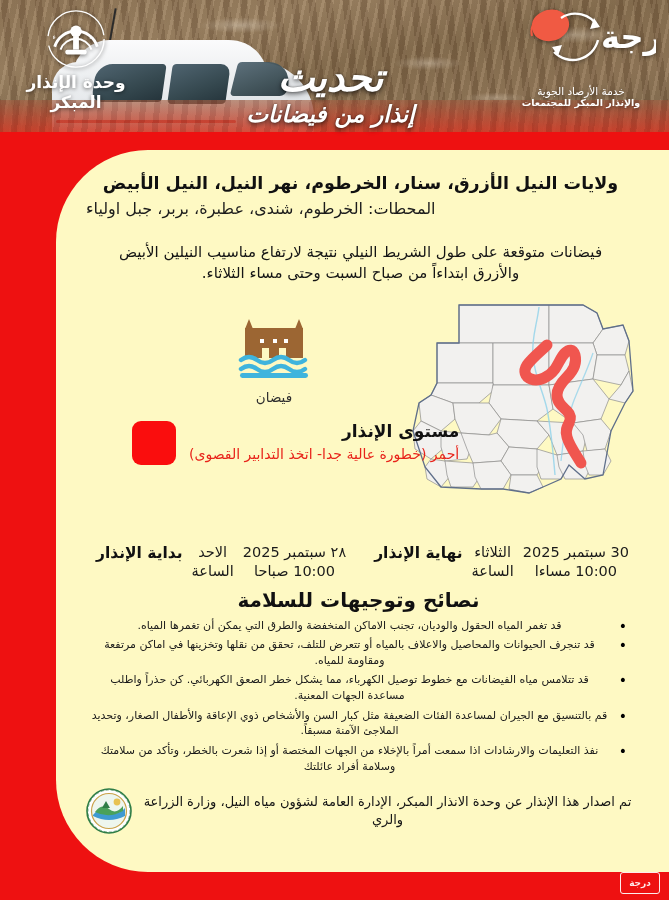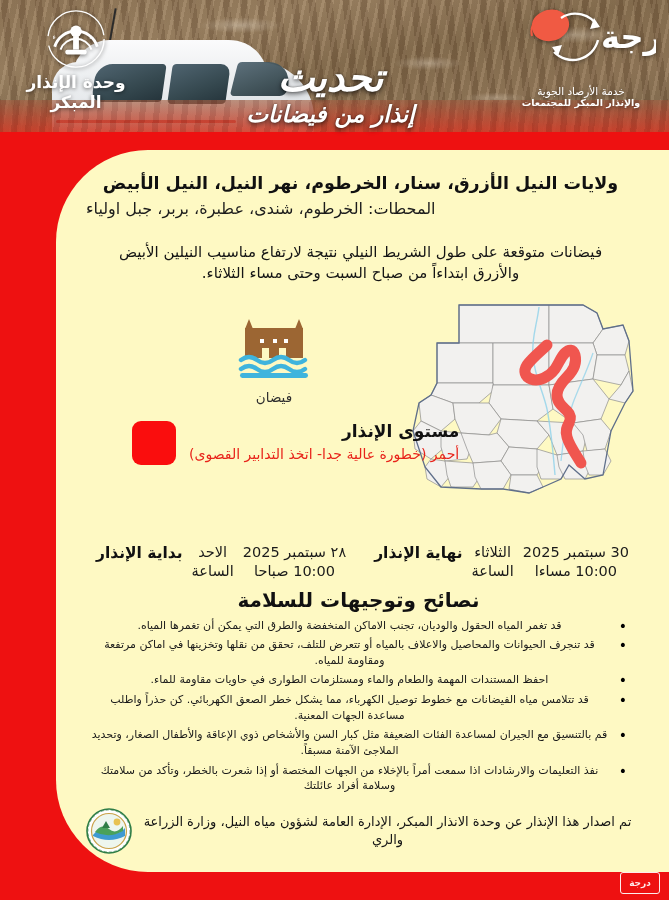--- a/index.html
+++ b/index.html
@@ -489,21 +489,20 @@
           <div>الساعة</div>
         </div>
         <div class="time-label">بداية الإنذار</div>
       </div>
     </div>
 
     <div class="advice-head">نصائح وتوجيهات للسلامة</div>
     <ul class="advice-list">
       <li>قد تغمر المياه الحقول والوديان، تجنب الاماكن المنخفضة والطرق التي يمكن أن تغمرها المياه.</li>
       <li>قد تنجرف الحيوانات والمحاصيل والاعلاف بالمياه أو تتعرض للتلف، تحقق من نقلها وتخزينها في اماكن مرتفعة ومقاومة للمياه.</li>
-      <li>احفظ المستندات المهمة والطعام والماء ومستلزمات الطوارى في حاويات مقاومة للماء.</li>
       <li>قد تتلامس مياه الفيضانات مع خطوط توصيل الكهرباء، مما يشكل خطر الصعق الكهربائي. كن حذراً واطلب مساعدة الجهات المعنية.</li>
       <li>قم بالتنسيق مع الجيران لمساعدة الفئات الضعيفة مثل كبار السن والأشخاص ذوي الإعاقة والأطفال الصغار، وتحديد الملاجئ الآمنة مسبقاً.</li>
       <li>نفذ التعليمات والارشادات اذا سمعت أمراً بالإخلاء من الجهات المختصة أو إذا شعرت بالخطر، وتأكد من سلامتك وسلامة أفراد عائلتك</li>
     </ul>
 
     <div class="footer">
       <div class="issuer-row">
         <div class="seal">
           <svg viewBox="0 0 46 46" width="46" height="46" aria-hidden="true">
             <circle cx="23" cy="23" r="22" fill="#ffffff" stroke="#2f7d46" stroke-width="1.6"></circle>

